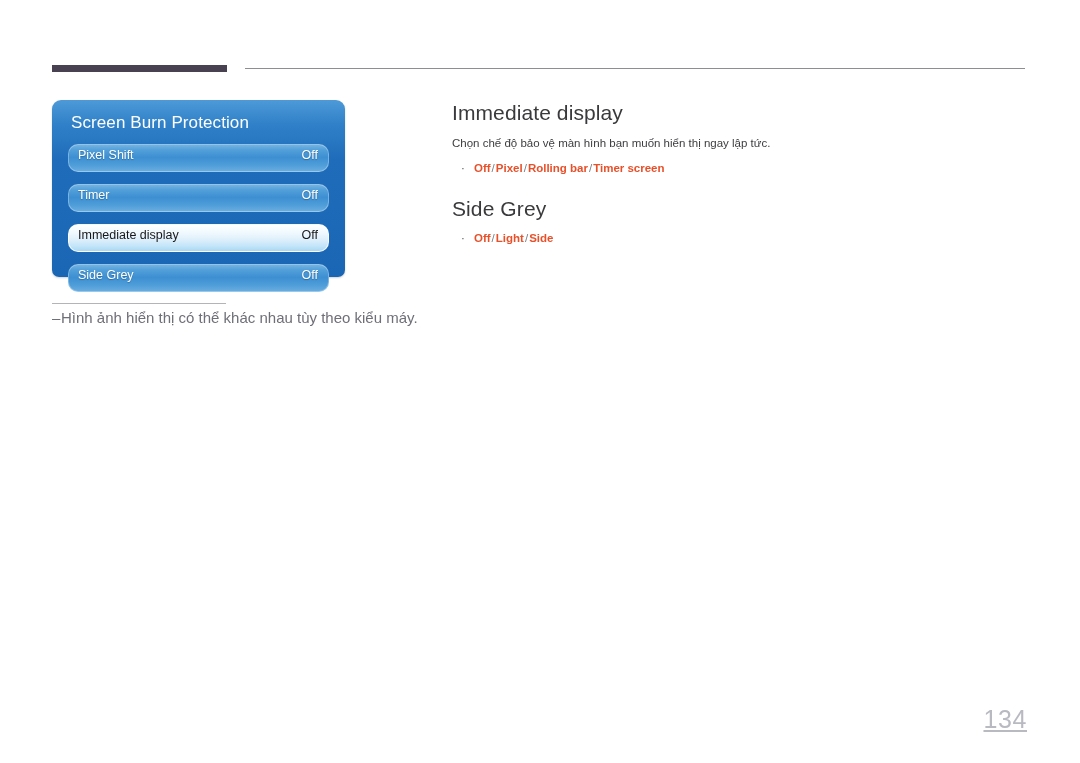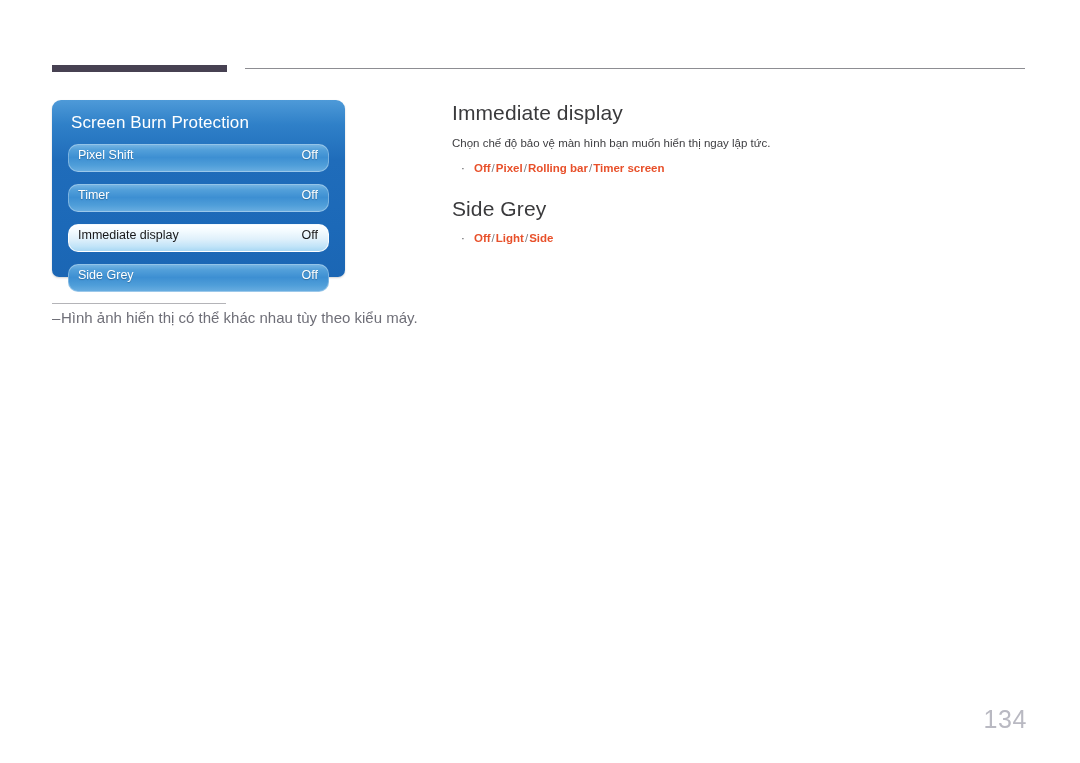--- a/index.html
+++ b/index.html
@@ -186,20 +186,21 @@
   .block-gap { height: 20px; }
 
   
   .page-number {
     position: absolute;
     right: 53px;
     top: 705px;
     color: #b9b9c2;
     font-size: 25px;
     letter-spacing: 0.6px;
+    text-decoration: underline;
   }
 </style>
 </head>
 <body>
 
 <div class="header-bar-dark"></div>
 <div class="header-rule-thin"></div>
 
 <div class="osd-panel">
   <div class="osd-title">Screen Burn Protection</div>

